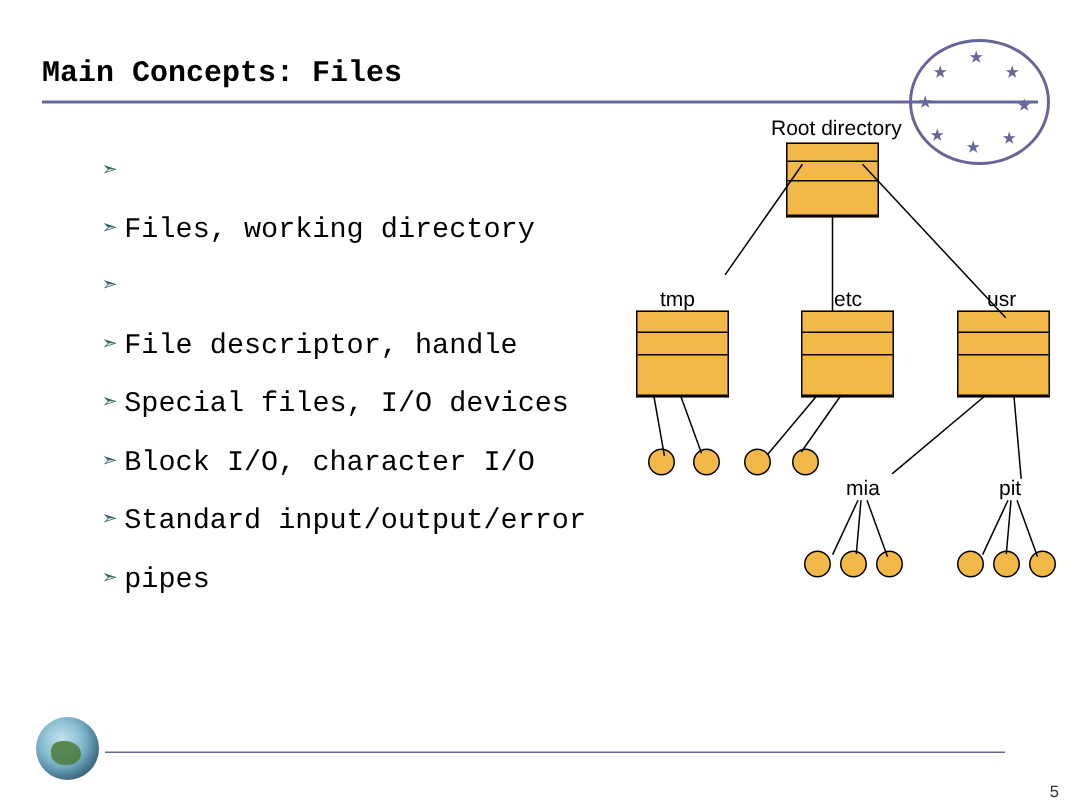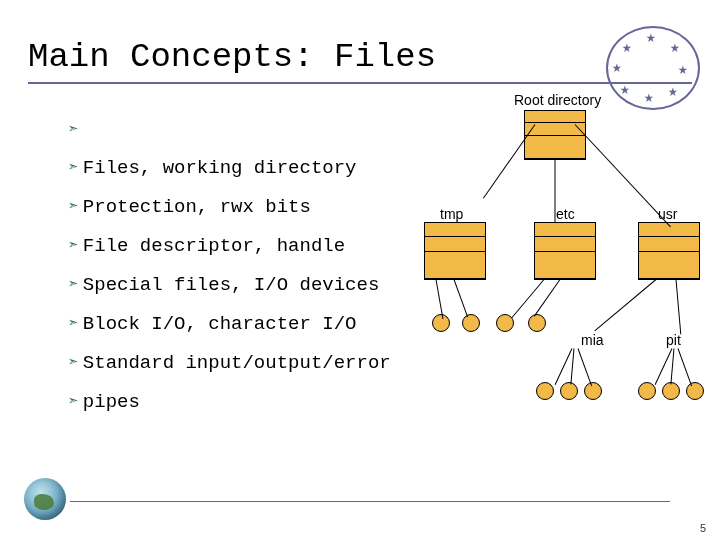--- a/index.html
+++ b/index.html
@@ -13,22 +13,22 @@
     overflow: hidden;
   }
   .slide {
     position: relative;
     width: 720px;
     height: 540px;
     box-sizing: border-box;
     padding: 38px 28px 20px 28px;
   }
   .title {
-    font-size: 34px;
-    font-weight: normal;
+    font-size: 20px;
+    font-weight: bold;
     margin-bottom: 6px;
   }
   .hr-top {
     border: none;
     border-top: 2px solid #666699;
     margin: 0 0 10px 0;
   }
   .hr-bottom {
     position: absolute;
     left: 70px;
@@ -165,21 +165,20 @@
     <ul class="bullets">
       <li>
           <span class="arrow">➣</span>
         </li>
       <li>
           <span class="arrow">➣</span>
           <span>Files, working directory</span>
         </li>
       <li>
           <span class="arrow">➣</span>
-          <span>Protection, rwx bits</span>
         </li>
       <li>
           <span class="arrow">➣</span>
           <span>File descriptor, handle</span>
         </li>
       <li>
           <span class="arrow">➣</span>
           <span>Special files, I/O devices</span>
         </li>
       <li>
@@ -195,21 +194,21 @@
           <span>pipes</span>
         </li>
     </ul>
 
     <div class="diagram">
 
       <div class="dlabel" style="left:86px;top:-4px">Root directory</div>
       <div class="dlabel" style="left:12px;top:110px">tmp</div>
       <div class="dlabel" style="left:128px;top:110px">etc</div>
       <div class="dlabel" style="left:230px;top:110px">usr</div>
-      <div class="dlabel" style="left:153px;top:236px">mia</div>
+      <div class="dlabel" style="left:136px;top:236px">mia</div>
       <div class="dlabel" style="left:238px;top:236px">pit</div>
 
       <div class="box" style="left:96px;top:14px;height:48px">
           <span class="l1"></span>
           <span class="l2"></span>
         </div>
 
       <div class="box" style="left:-4px;top:126px">
           <span class="l1"></span>
           <span class="l2"></span>

